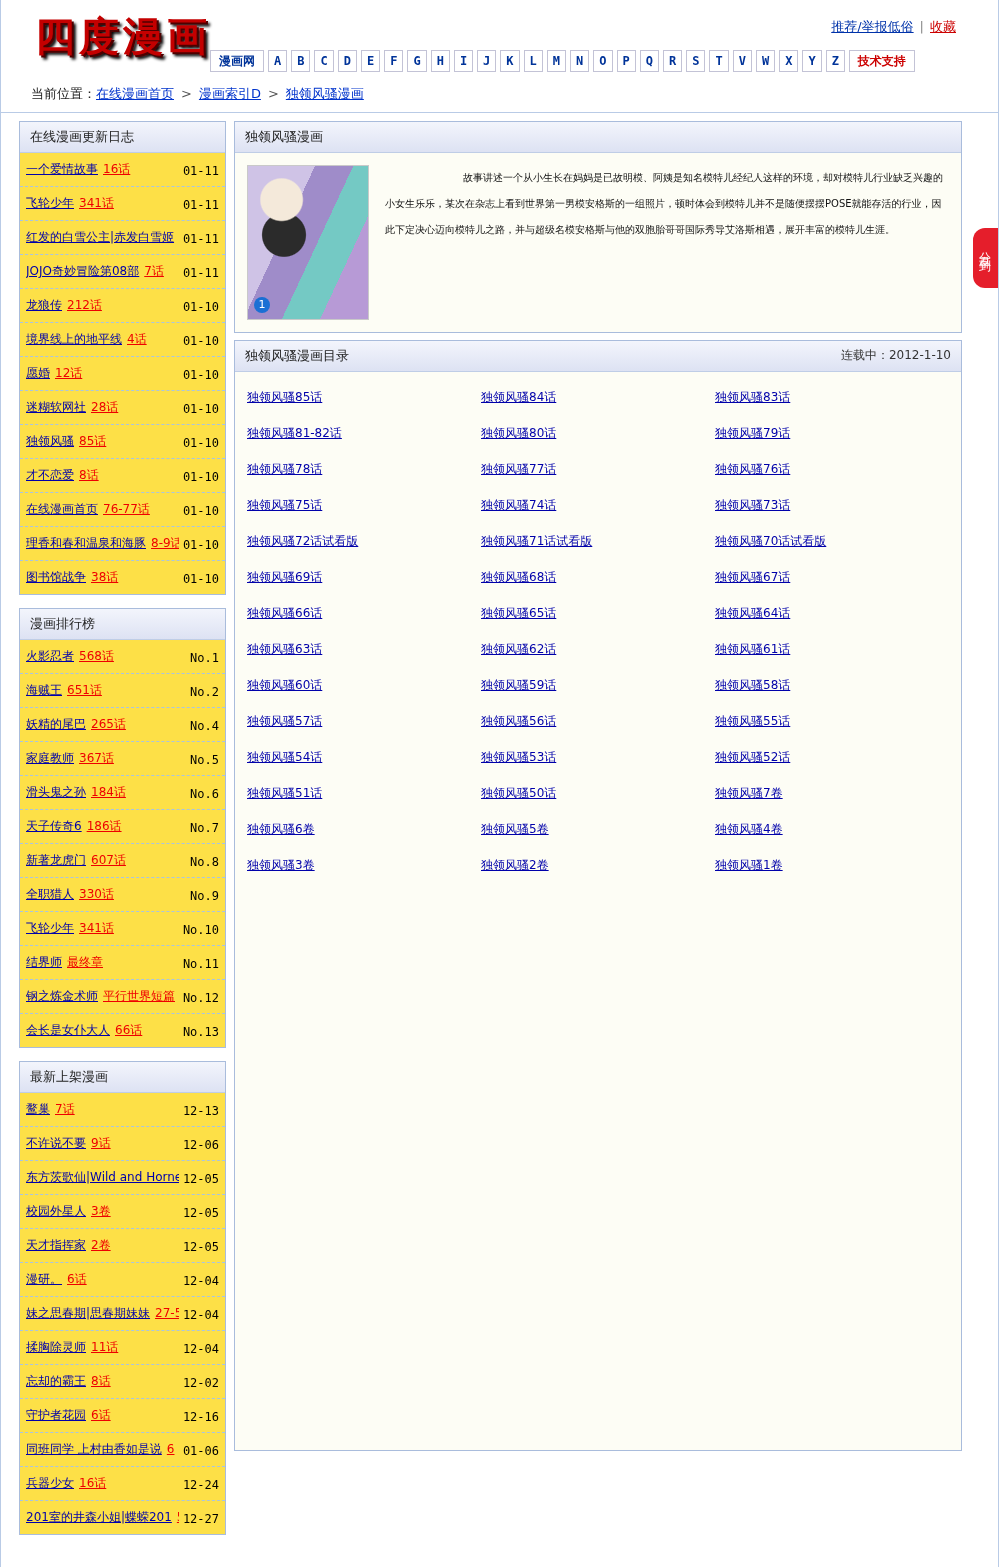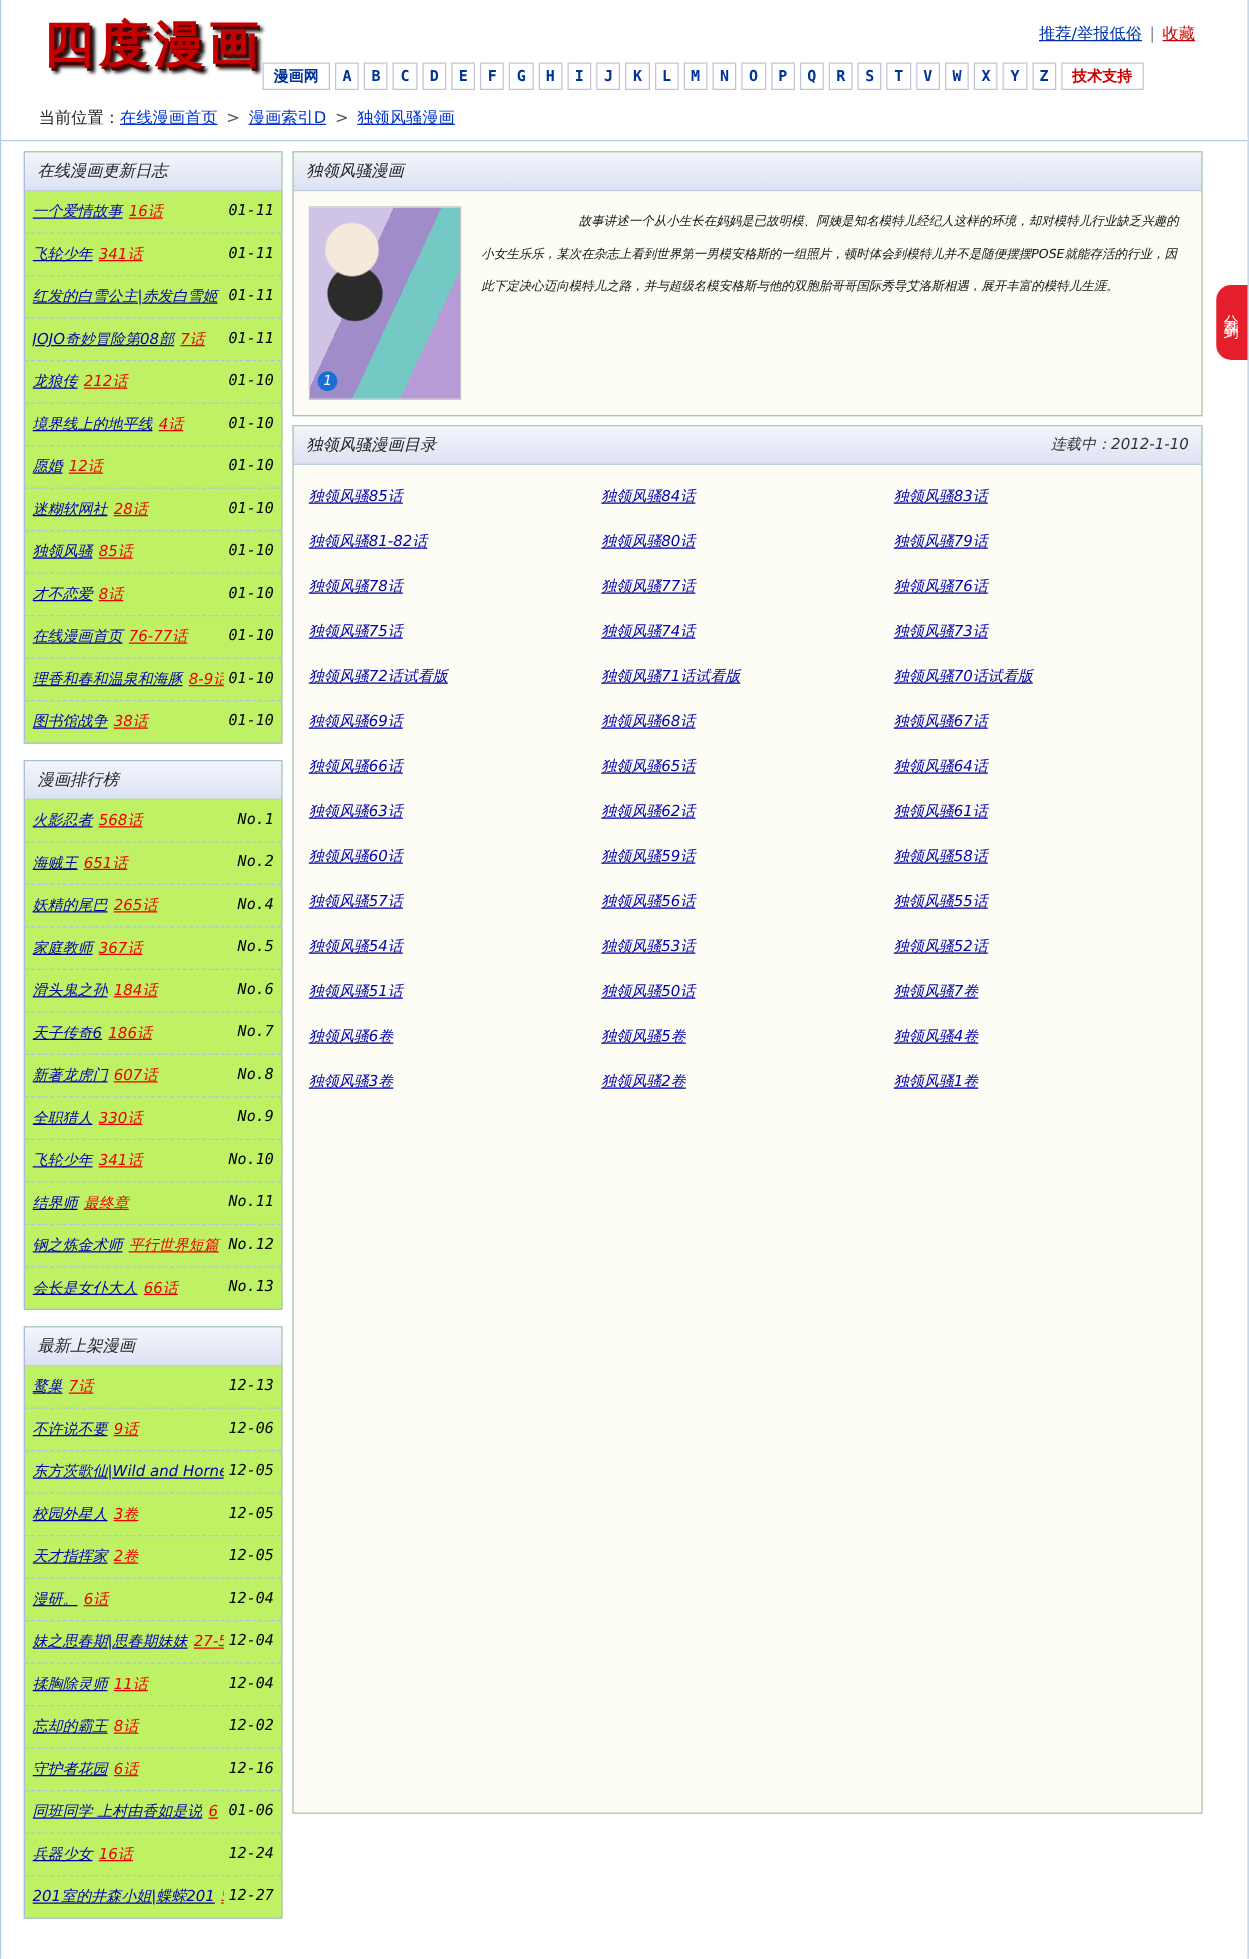--- a/index.html
+++ b/index.html
@@ -30,26 +30,26 @@
   .breadcrumb { padding:9px 0 9px 30px; font-size:13px; color:#222;
                 border-bottom:1px solid #b9cbe6; }
   .breadcrumb a { color:#0033cc; text-decoration:underline; }
   .breadcrumb .sep { color:#555; margin:0 7px; }
 
   
   .content { display:flex; align-items:flex-start; padding:8px 36px 0 18px; }
   .sidebar { width:207px; flex:0 0 207px; }
   .main { flex:1; margin-left:8px; min-width:0; }
 
-  .box { border:1px solid #a9bcdc; background:#bef264; margin-bottom:13px;font-style:italic; }
+  .box { border:1px solid #a9bcdc; background:#fde047; margin-bottom:13px; }
   .box-header { background:linear-gradient(#f3f5fc,#dde2f3); border-bottom:1px solid #bfcde6;
                 padding:6px 10px; font-size:13px; color:#222; display:flex; justify-content:space-between; }
   .box-header .bh-right { font-size:12px; color:#333; }
 
-  .side-row { display:flex; align-items:flex-start; padding:8px 6px; border-bottom:1px dashed #a9c4e0;
+  .side-row { display:flex; align-items:flex-end; padding:8px 6px; border-bottom:1px dashed #a9c4e0;
               font-size:12px; white-space:nowrap; }
   .side-row:last-child { border-bottom:none; }
   .side-row .t { flex:1 1 auto; overflow:hidden; white-space:nowrap; min-width:0; }
   .side-row .t a { text-decoration:underline; }
   .side-row .tl { color:#0000aa; }
   .side-row .cl { color:#ee0000; margin-left:5px; }
   .side-row .d { flex:0 0 auto; margin-left:4px; color:#000;
                  font-family:"DejaVu Sans Mono","Liberation Mono",monospace; font-size:12px; }
 
   

